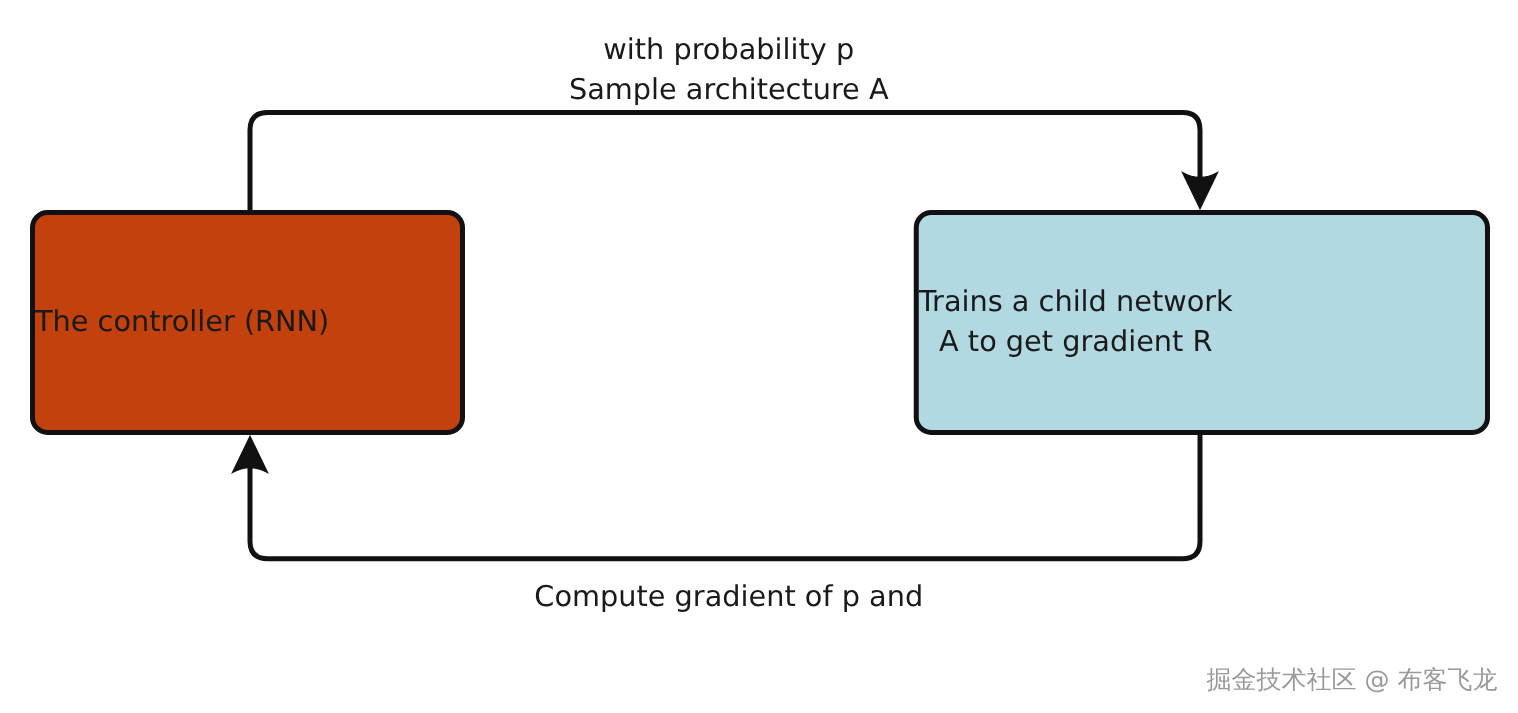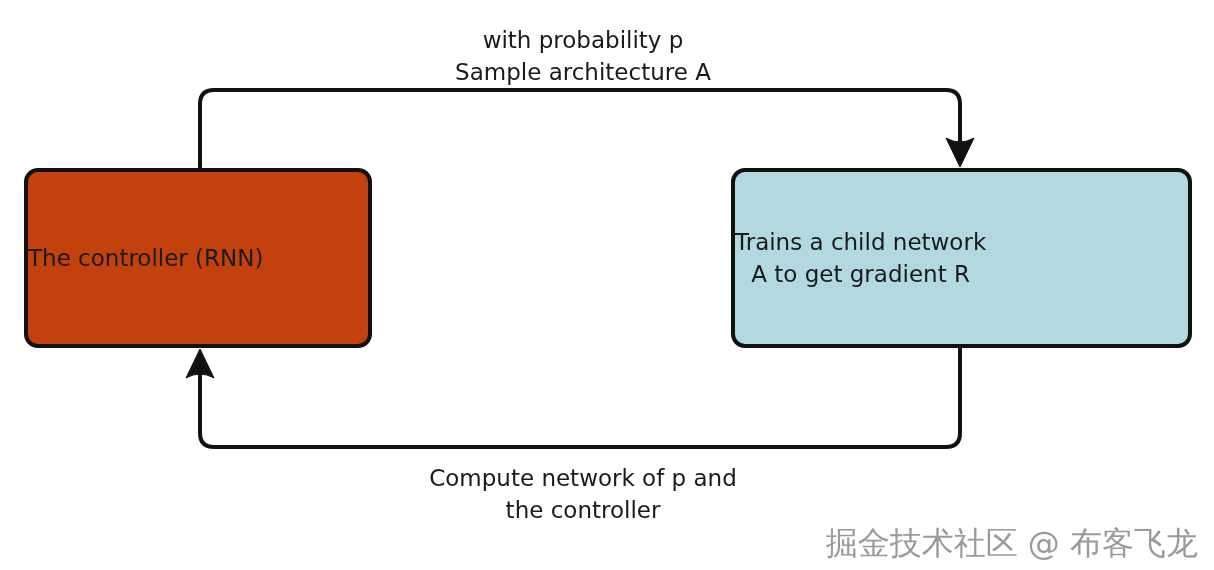--- a/index.html
+++ b/index.html
@@ -62,21 +62,21 @@
   }
   .edge-label-bottom {
     left: 373px;
     top: 462px;
     width: 420px;
   }
   .watermark {
     position: absolute;
     right: 16px;
     bottom: 12px;
-    font-size: 32px;
+    font-size: 20px;
     line-height: 30px;
     color: #9a9a9a;
     text-shadow: 1.5px 1.5px 0 #ffffff;
     white-space: nowrap;
   }
 </style>
 </head>
 <body>
 
 <div id="canvas">
@@ -100,19 +100,18 @@
   </div>
 
   <div class="node node-child">
     <div>
       <div>Trains a child network</div>
       <div>A to get gradient R</div>
     </div>
   </div>
 
   <div class="edge-label edge-label-bottom">
-    <div>Compute network of p and</div>
-    <div>the controller</div>
+    <div>Compute gradient of p and</div>
   </div>
 
   <div class="watermark">掘金技术社区 @ 布客飞龙</div>
 
 </div>
 
 </body></html>

